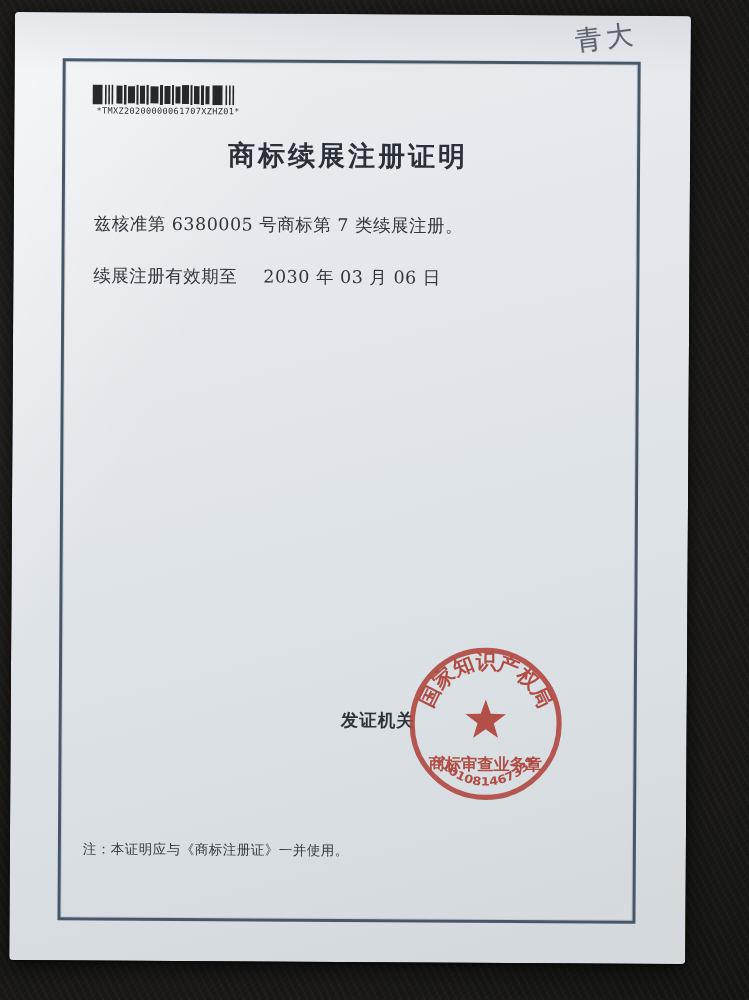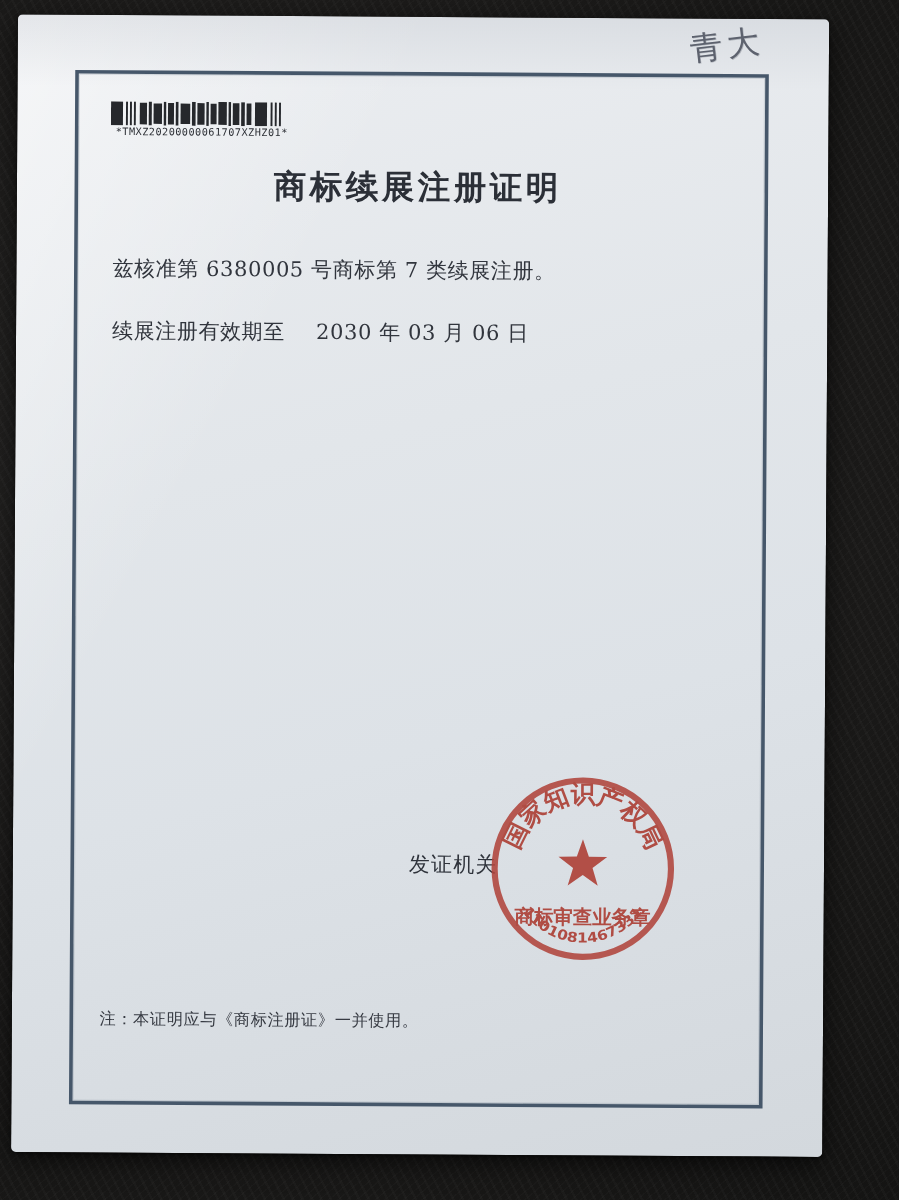--- a/index.html
+++ b/index.html
@@ -48,21 +48,21 @@
   .title{
     position:absolute;left:48px;top:124px;width:572px;text-align:center;
     font-size:27px;font-weight:600;color:#2b2f37;letter-spacing:3px;
   }
   .body-line{position:absolute;left:80px;font-size:17.5px;color:#31353d;letter-spacing:0.5px;}
   .line1{top:199px;}
   .line2{top:251px;}
   .line2 .date{margin-left:26px;}
   .issuer{
     position:absolute;left:330px;top:694px;
-    font-size:17.5px;color:#2f333b;letter-spacing:1px;
+    font-size:17.5px;color:#2f333b;letter-spacing:1px;font-weight:bold;
   }
   .seal{position:absolute;left:396px;top:630px;width:158px;height:158px;opacity:0.93;}
   .footer-note{
     position:absolute;left:73px;top:828px;
     font-size:13.5px;color:#363a42;letter-spacing:0.5px;
   }
   .handwriting{
     position:absolute;left:560px;top:4px;
     font-size:27px;color:#5d626e;letter-spacing:4px;
     transform:rotate(-7deg);

